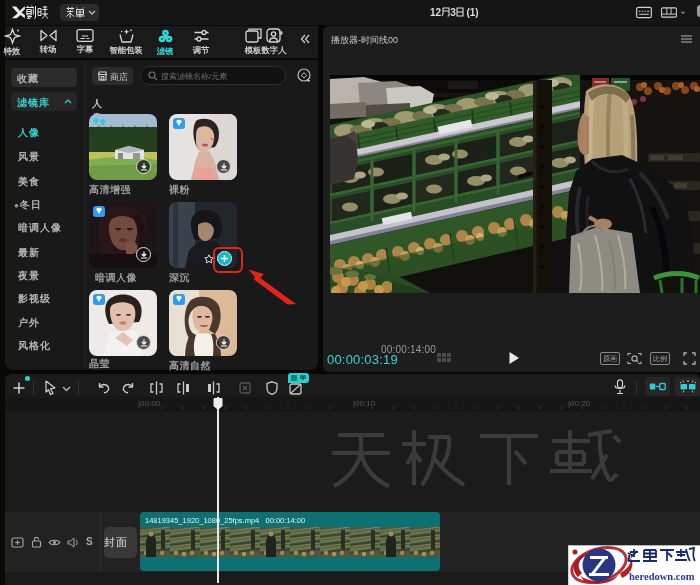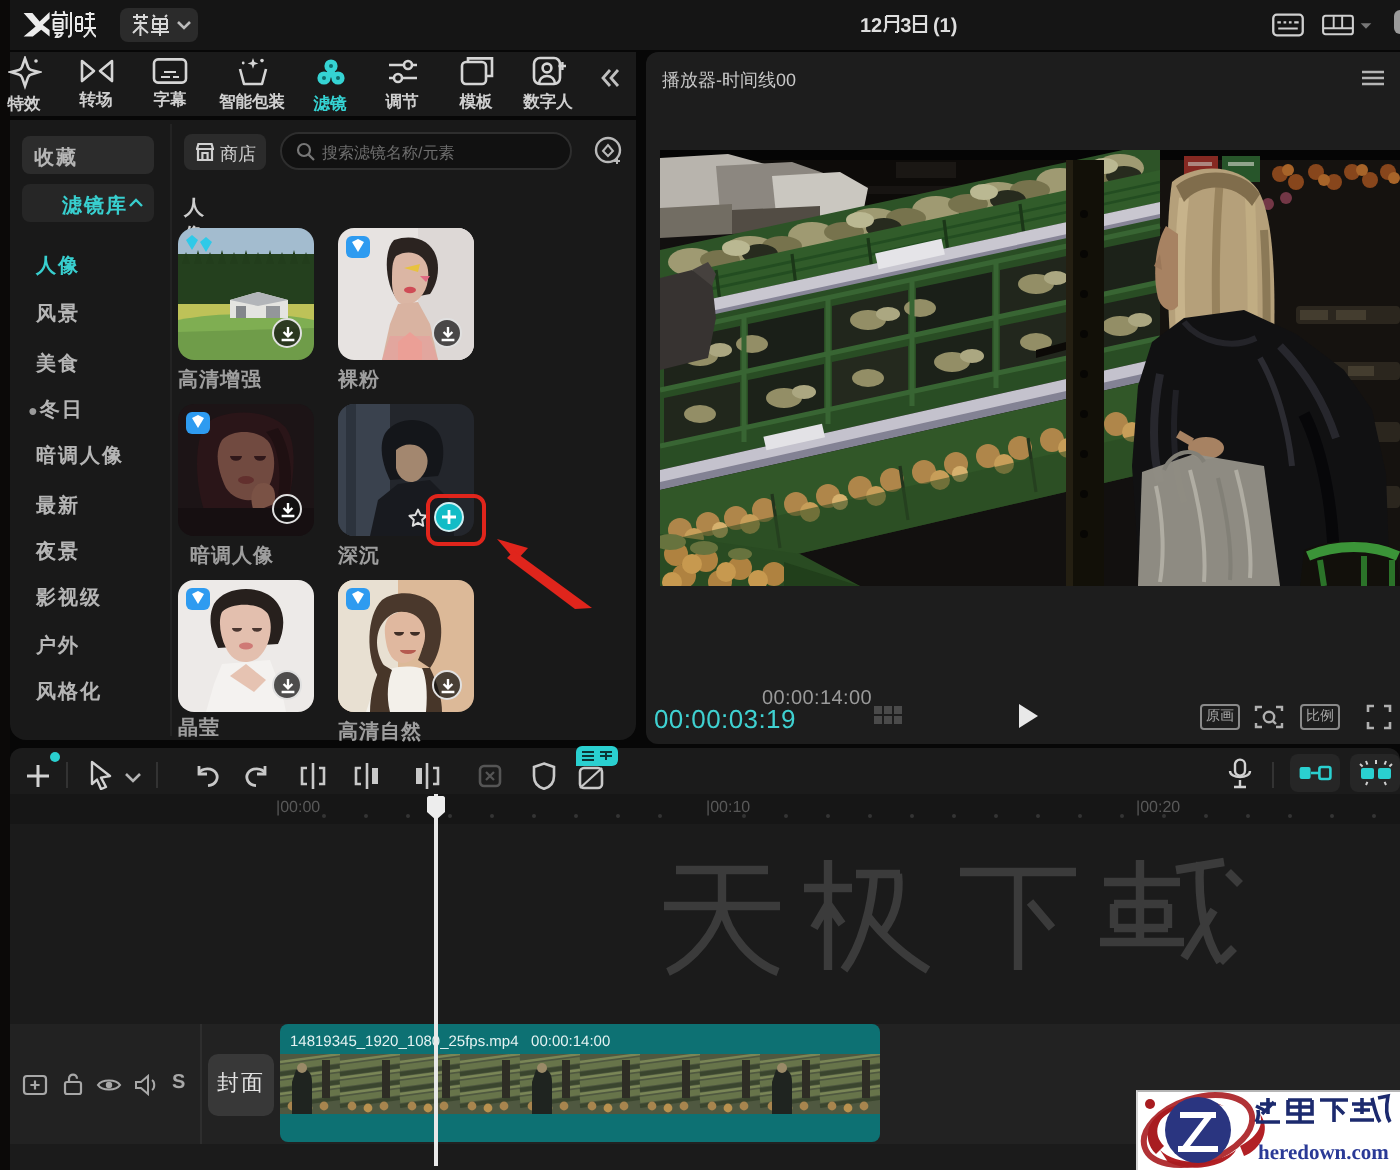--- a/index.html
+++ b/index.html
@@ -127,21 +127,21 @@
     <div class="tab" style="left:179px">
       <svg width="17" height="16" viewBox="0 0 17 16">
           <g stroke="#d5d5d5" stroke-width="1.3" fill="none">
             <path d="M1.5 4.5 H15.5 M1.5 11 H15.5"></path>
             <circle cx="11" cy="4.5" r="2" fill="#1a1a1a"></circle>
             <circle cx="6" cy="11" r="2" fill="#1a1a1a"></circle>
           </g>
         </svg>
       <div class="lbl">调节</div>
     </div>
-    <div class="tab" style="left:216px">
+    <div class="tab" style="left:231px">
       <svg width="17" height="16" viewBox="0 0 17 16">
           <g stroke="#d5d5d5" stroke-width="1.3" fill="none">
             <rect x="1" y="3" width="12" height="11" rx="2"></rect>
             <path d="M4 3 V1.2 H16 V10 H13.2"></path>
           </g>
         </svg>
       <div class="lbl">模板</div>
     </div>
     <div class="tab" style="left:252px">
       <svg width="17" height="16" viewBox="0 0 17 16">
@@ -163,21 +163,21 @@
       .side{position:absolute;left:18px;font-size:10px;font-weight:bold;color:#b5b5b5;white-space:nowrap;letter-spacing:1px}
       .clbl{position:absolute;font-size:10px;font-weight:bold;color:#9e9e9e;white-space:nowrap;overflow:hidden;letter-spacing:.5px}
       .card{position:absolute;width:68px;height:66px;border-radius:8px;overflow:hidden}
       .dl{position:absolute;width:15px;height:15px;border-radius:50%;background:rgba(15,15,15,.72);border:1px solid #e0e0e0}
       .badge{position:absolute;left:4px;top:4px;width:12px;height:11px;border-radius:3px;background:#2e9bf0}
     </style>
 
     <div class="abs" style="left:11px;top:68px;width:66px;height:19px;background:#2c2c2c;border-radius:4px"></div>
     <div class="side" style="left:17px;top:72px">收藏</div>
     <div class="abs" style="left:11px;top:92px;width:66px;height:19px;background:#262626;border-radius:4px"></div>
-    <div class="side" style="left:31px;top:96px;color:#38cfcf">滤镜库</div>
+    <div class="side" style="left:17px;top:96px;color:#38cfcf">滤镜库</div>
     <svg class="abs" style="left:64px;top:99px" width="8" height="5" viewBox="0 0 8 5">
         <path d="M1 4 L4 1 L7 4" stroke="#38cfcf" stroke-width="1.2" fill="none"></path>
       </svg>
     <div class="side" style="top:126px;color:#38cfcf">人像</div>
     <div class="side" style="top:150px">风景</div>
     <div class="side" style="top:175px">美食</div>
     <div class="side" style="left:14px;top:198px"><span style="font-size:8px;color:#9a9a9a">●</span>冬日</div>
     <div class="side" style="top:221px">暗调人像</div>
     <div class="side" style="top:246px">最新</div>
     <div class="side" style="top:269px">夜景</div>
@@ -788,21 +788,21 @@
     <svg class="abs" style="left:48px;top:538px" width="13" height="9" viewBox="0 0 13 9">
         <path d="M1 4.5 C3 1.5 10 1.5 12 4.5 C10 7.5 3 7.5 1 4.5 Z" stroke="#a8a8a8" stroke-width="1.1" fill="none"></path>
         <circle cx="6.5" cy="4.5" r="1.6" fill="#a8a8a8"></circle>
       </svg>
     <svg class="abs" style="left:67px;top:537px" width="12" height="11" viewBox="0 0 12 11">
         <path d="M1 4 H3.5 L7 1 V10 L3.5 7 H1 Z" stroke="#a8a8a8" stroke-width="1" fill="none"></path>
         <path d="M9 3 C10.5 4 10.5 7 9 8" stroke="#a8a8a8" stroke-width="1" fill="none"></path>
       </svg>
     <div class="abs" style="left:86px;top:536px;font-size:10px;font-weight:bold;color:#a8a8a8">S</div>
 
-    <div class="abs" style="left:104px;top:527px;width:33px;height:31px;background:#383838;border-radius:5px;color:#e2e2e2;font-size:11px;text-align:center;line-height:31px;letter-spacing:1px;overflow:hidden">封面</div>
+    <div class="abs" style="left:104px;top:527px;width:33px;height:31px;background:#383838;border-radius:5px;color:#e2e2e2;font-size:11px;line-height:31px;letter-spacing:1px;overflow:hidden">封面</div>
 
     <div class="abs" style="left:140px;top:512px;width:300px;height:59px;border-radius:4px;overflow:hidden">
       <div class="abs" style="left:0;top:0;width:300px;height:15px;background:#0d7173"></div>
       <div class="abs" style="left:5px;top:3.5px;font-size:7.5px;color:#e4f2f2;letter-spacing:0;white-space:nowrap">14819345_1920_1080_25fps.mp4&nbsp;&nbsp;&nbsp;00:00:14:00</div>
       <svg class="abs" style="left:0;top:15px" width="300" height="30" viewBox="0 0 300 30">
         <rect width="300" height="30" fill="#4d5540"></rect>
         <g id="t0">
           <rect width="30" height="30" fill="#4f5840"></rect>
           <path d="M0 7 L30 3 M0 15 L30 11 M0 23 L30 19" stroke="#67744a" stroke-width="3"></path>
           <path d="M0 10 L30 6 M0 18 L30 14 M0 26 L30 22" stroke="#3a452e" stroke-width="2"></path>

